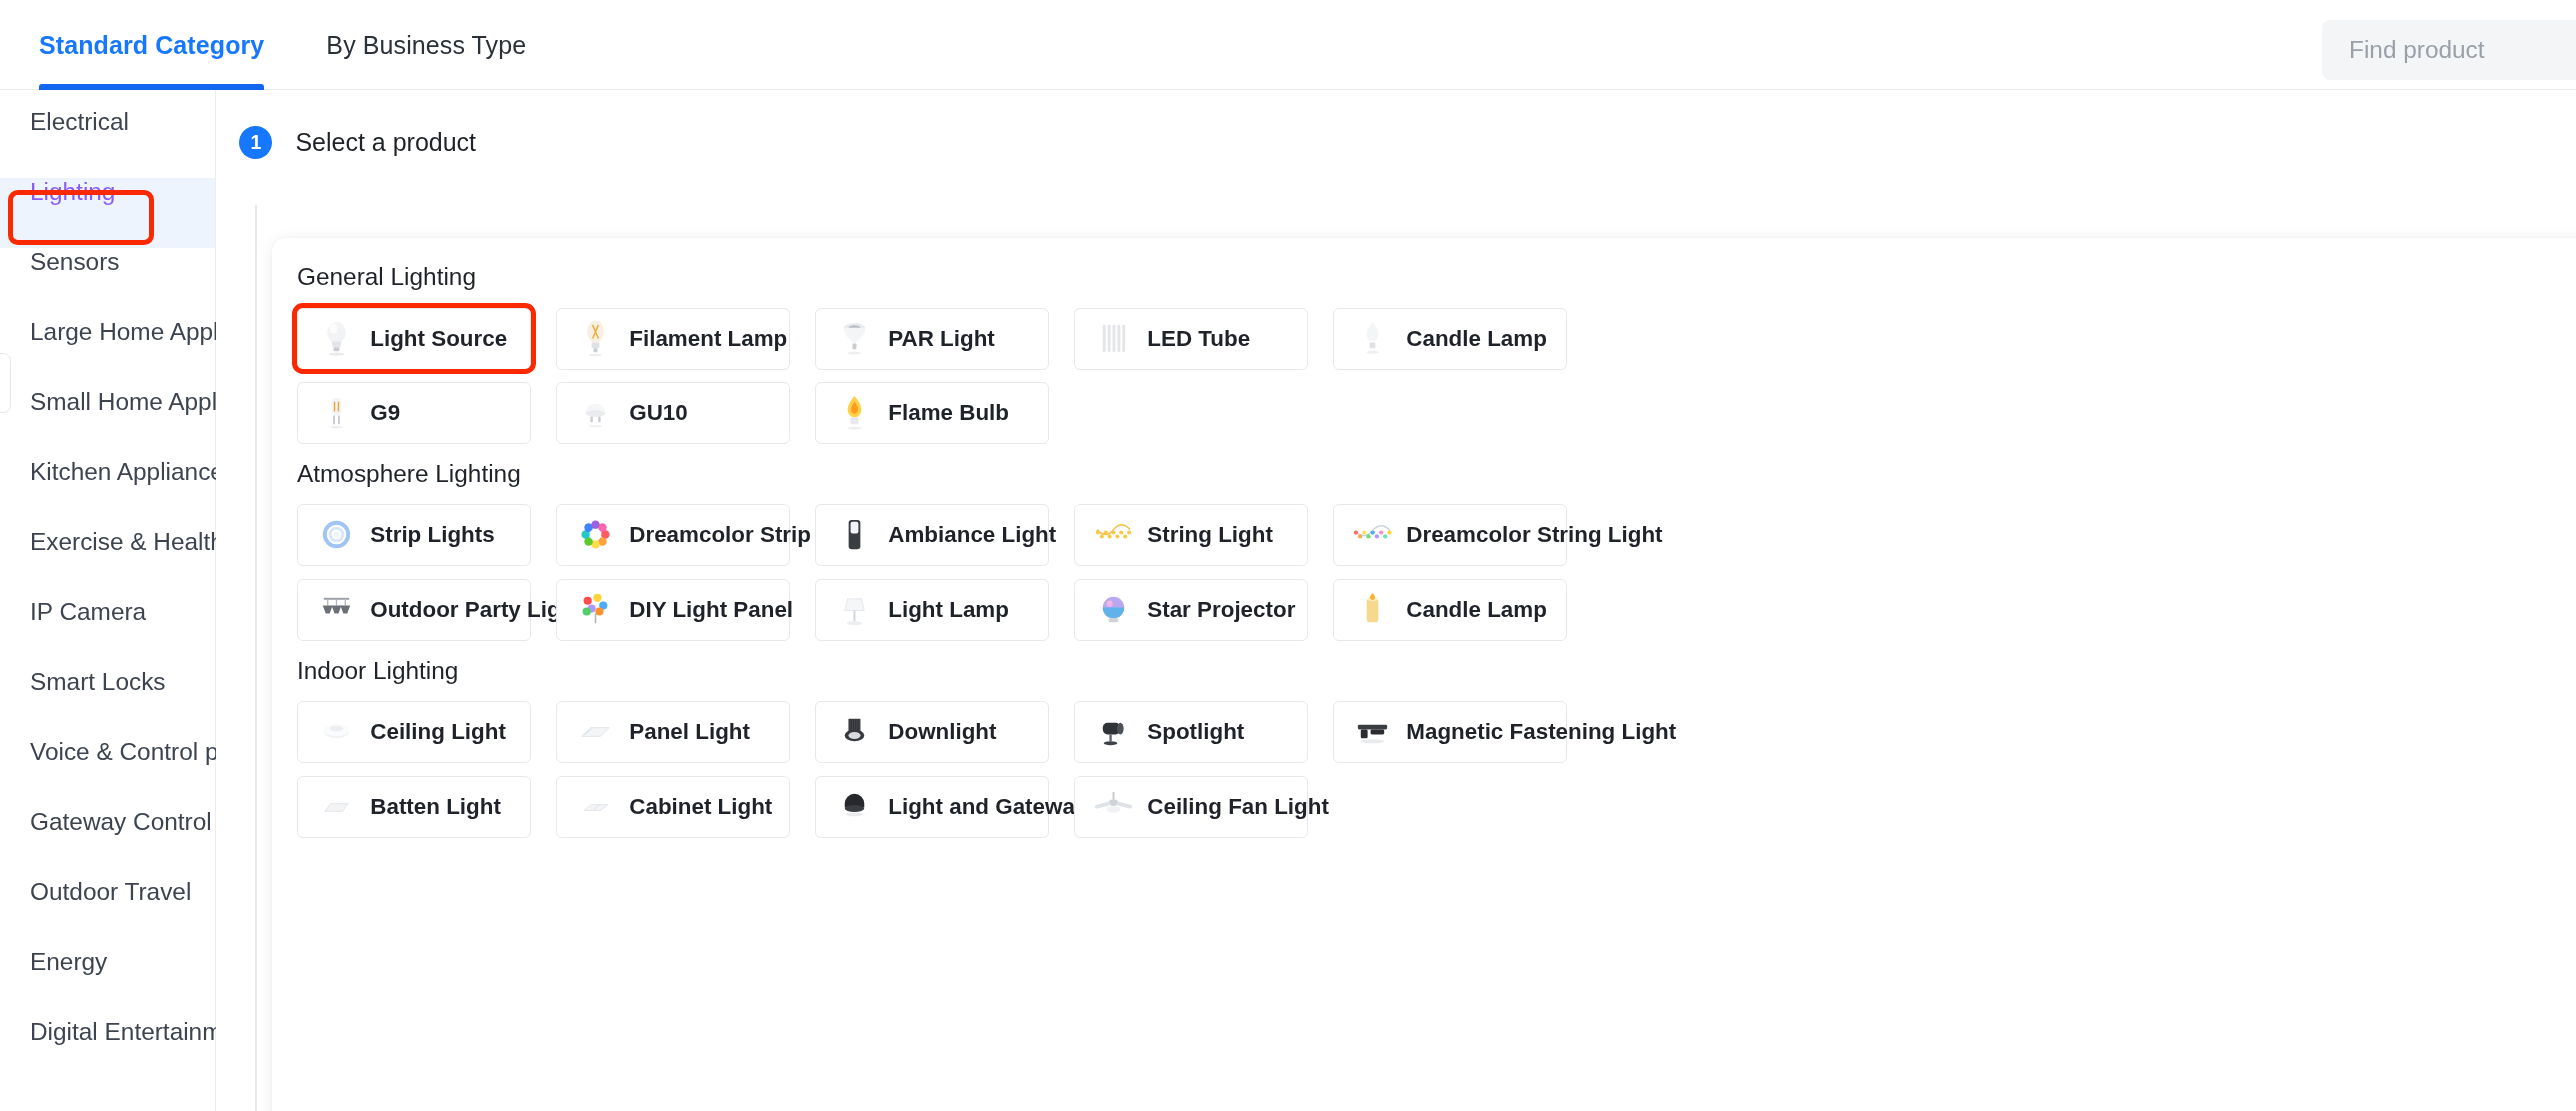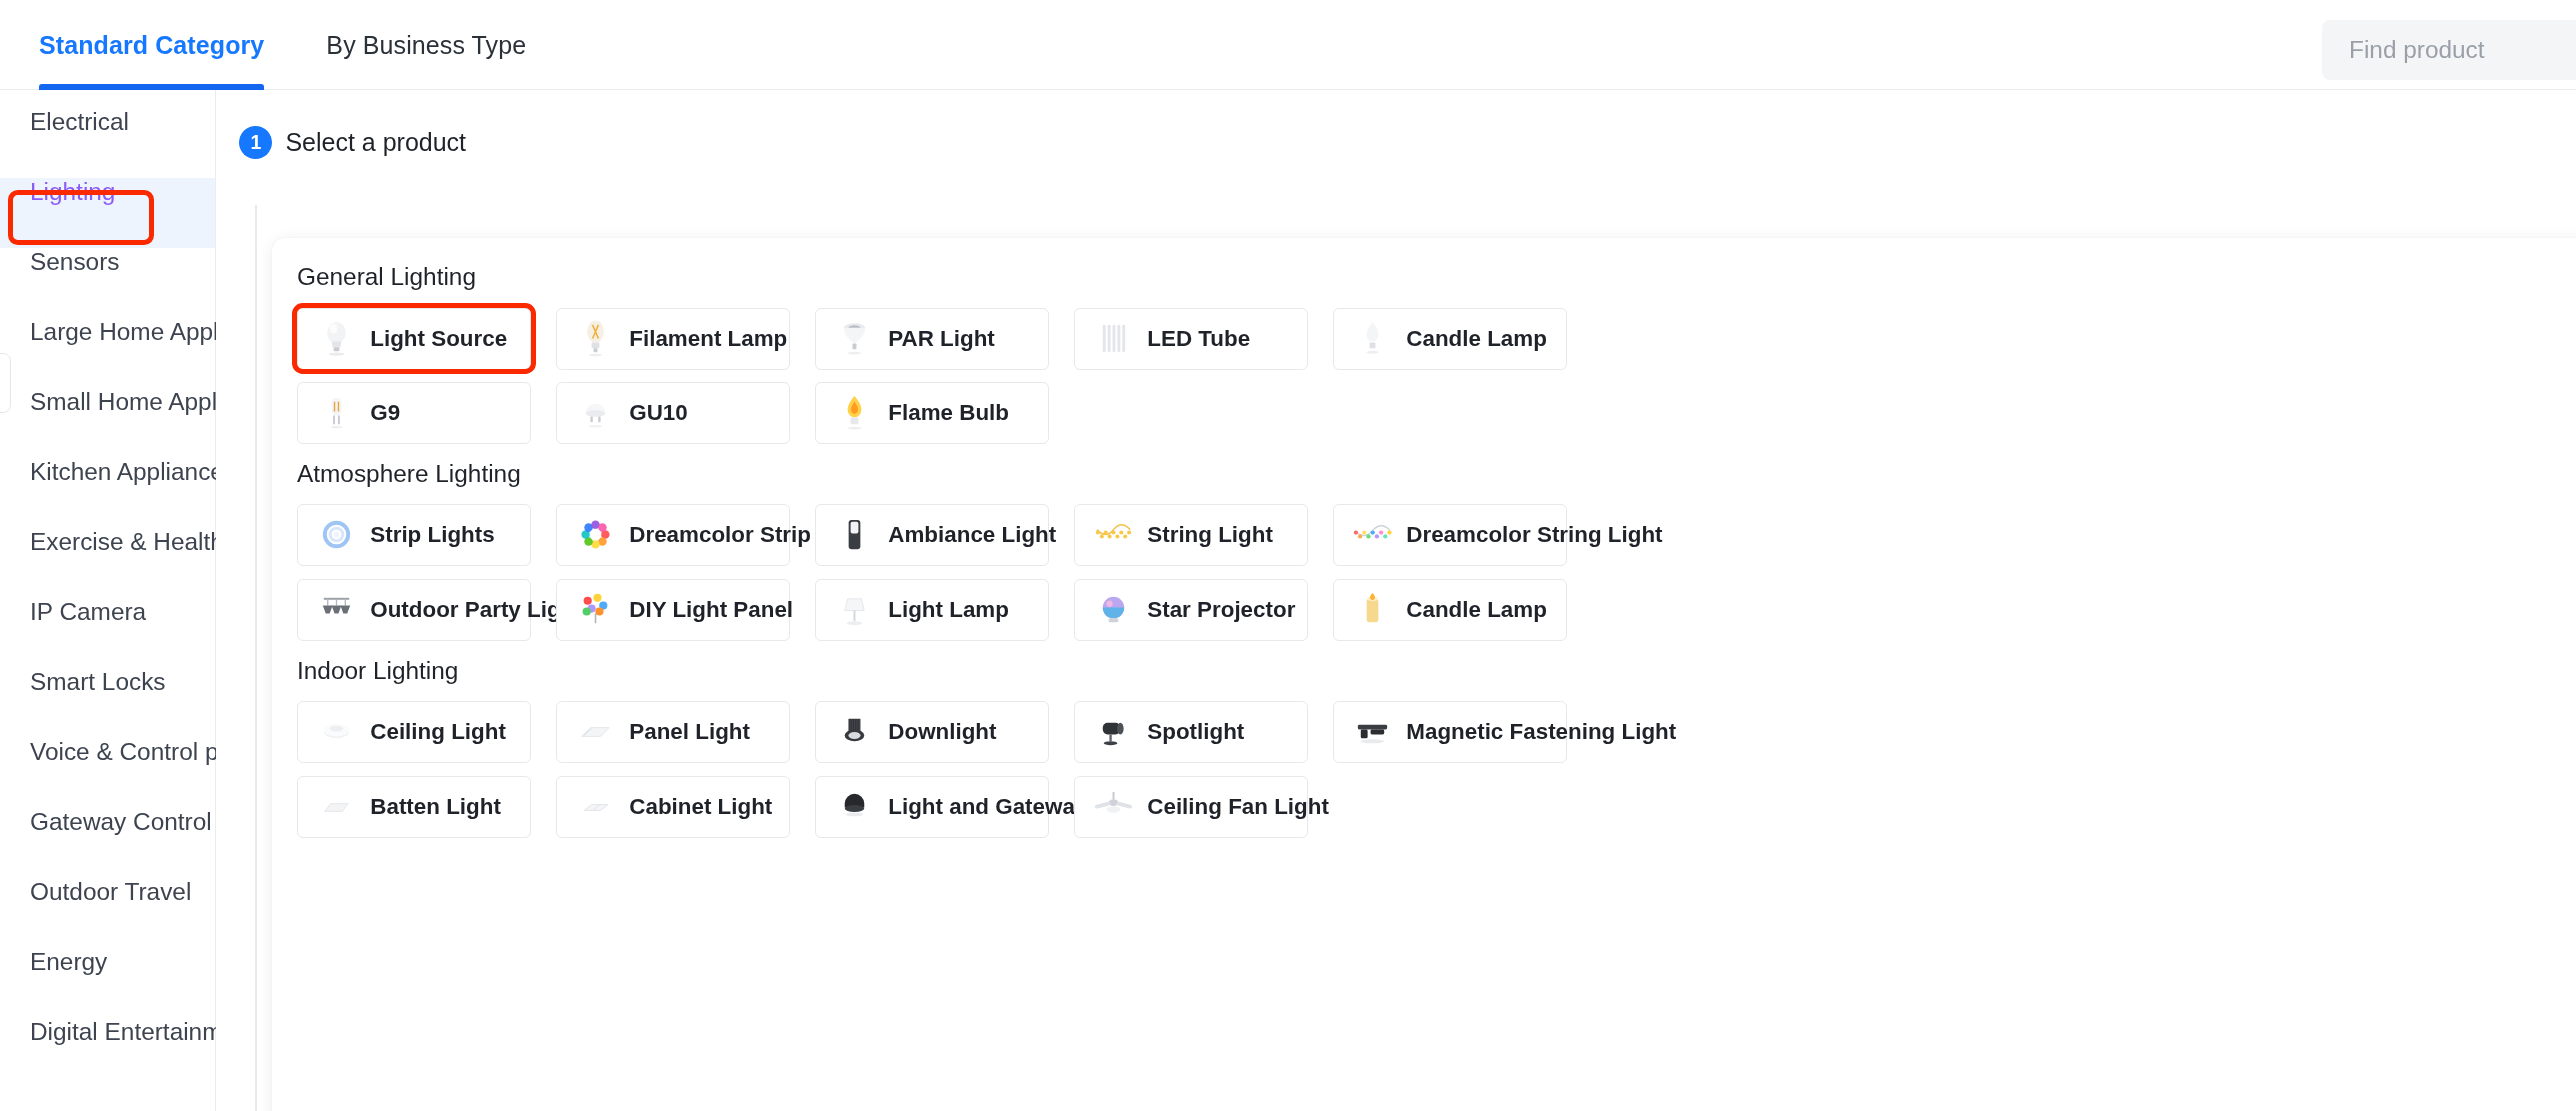--- a/index.html
+++ b/index.html
@@ -137,21 +137,21 @@
     background: #1677ff;
     color: #fff;
     font-size: 19.5px;
     font-weight: 700;
     display: flex;
     align-items: center;
     justify-content: center;
     flex: 0 0 33px;
   }
   .step-title {
-    margin-left: 13px;
+    margin-left: 23px;
     font-size: 25px;
     color: #1f2329;
   }
   .step-rail {
     position: absolute;
     left: 39px;
     top: 115px;
     bottom: 0;
     width: 2px;
     background: #e9e9e9;

